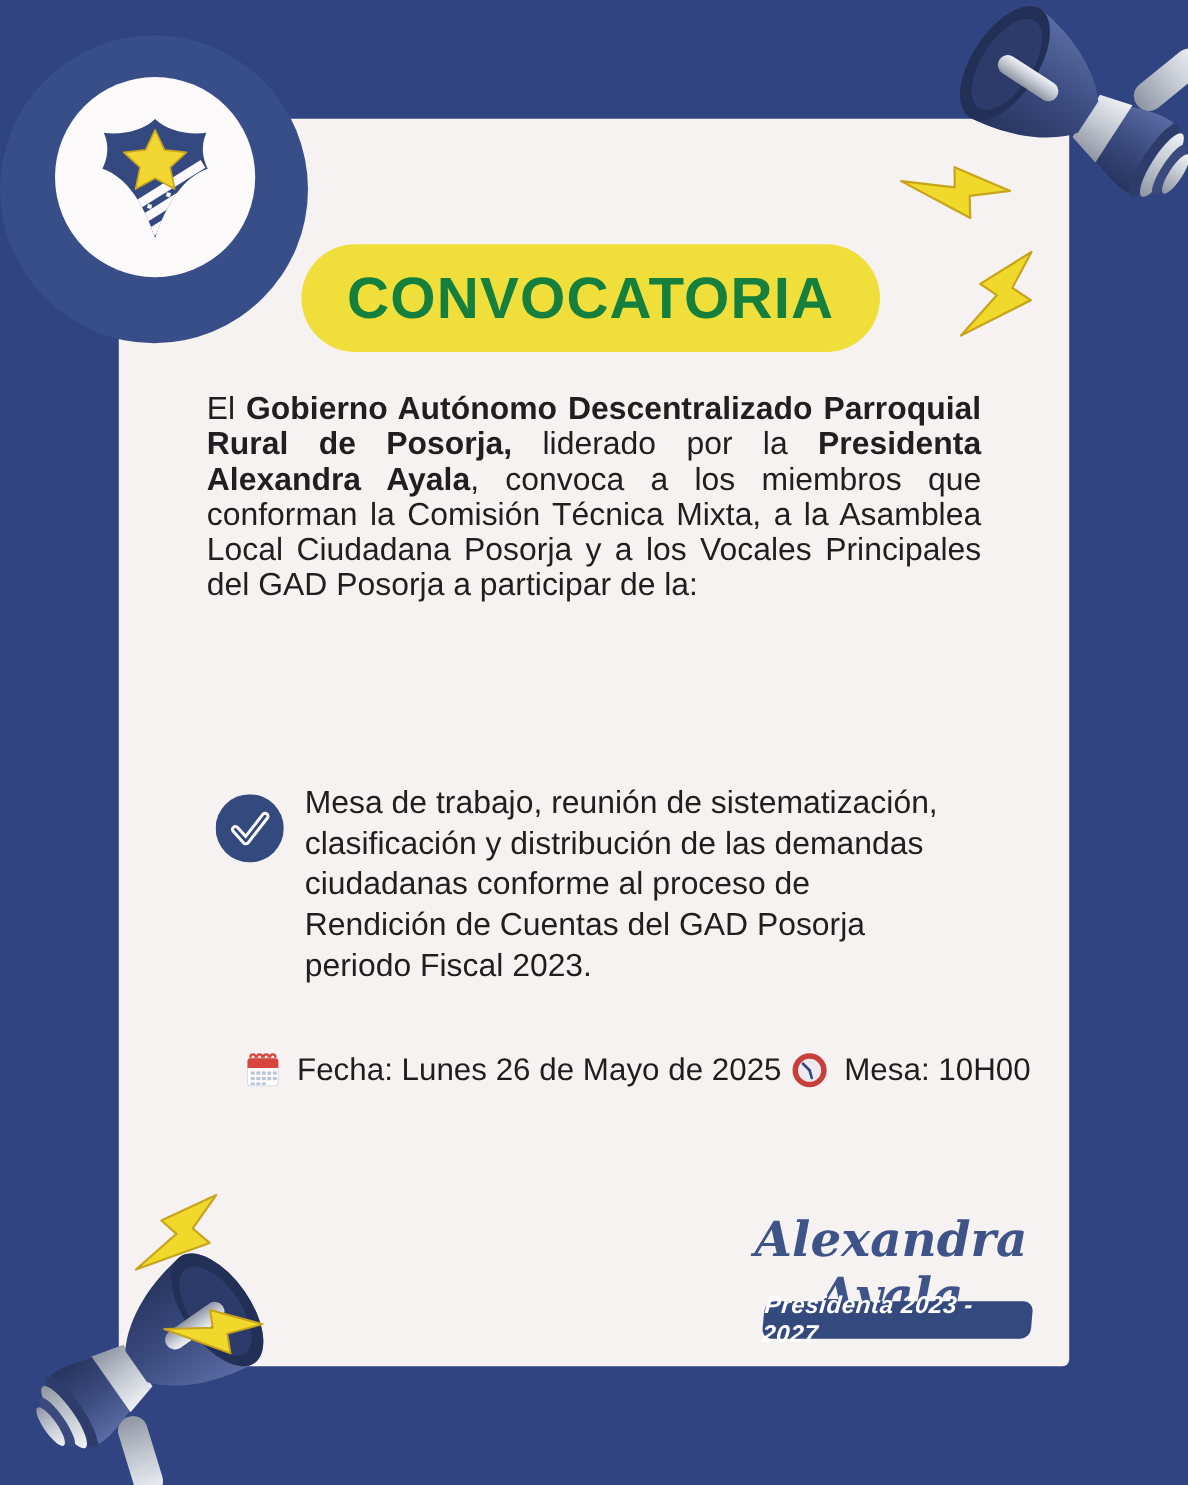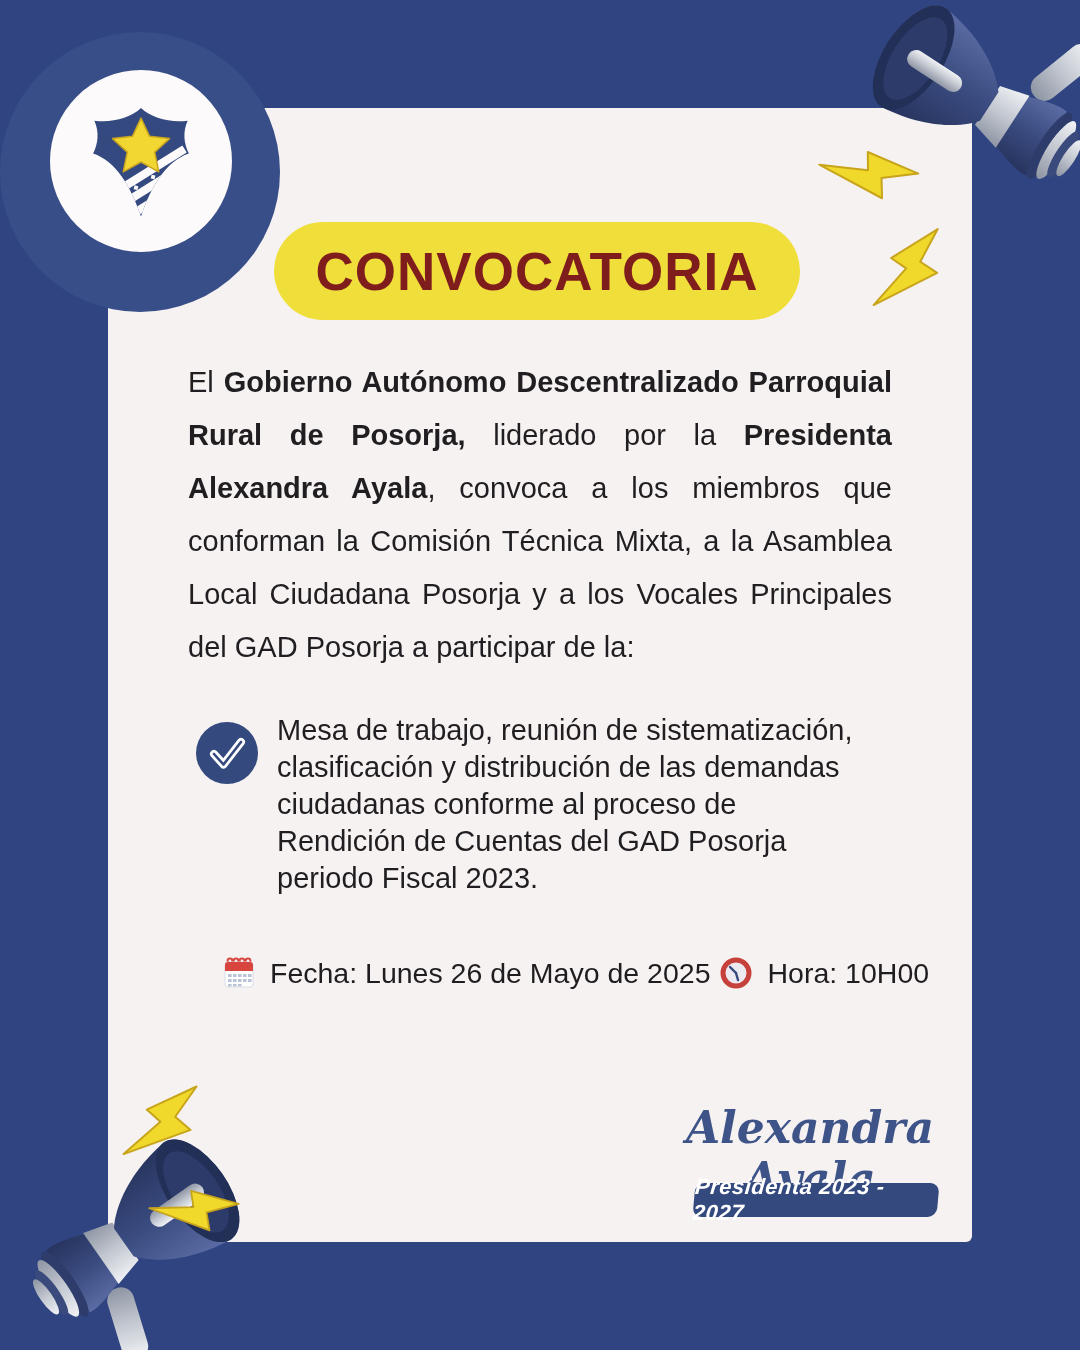--- a/index.html
+++ b/index.html
@@ -19,26 +19,26 @@
   .logo-circle{
     position:absolute;left:50px;top:70px;width:182px;height:182px;border-radius:50%;
     background:#FCFAFA;display:flex;align-items:center;justify-content:center;
   }
   
   .title-pill{
     position:absolute;left:274px;top:222px;width:526px;height:98px;border-radius:49px;
     background:#F0DE3A;display:flex;align-items:center;justify-content:center;
   }
   .title-pill span{
-    font-size:53px;font-weight:bold;letter-spacing:1px;color:#7f1d1d;
+    font-size:53px;font-weight:bold;letter-spacing:1px;color:#15803d;
   }
   
   .intro{
     position:absolute;left:188px;top:356px;width:704px;
-    font-size:29px;line-height:53px;color:#201E20;text-align:justify;
+    font-size:29px;line-height:32px;color:#201E20;text-align:justify;
   }
   .intro .b{font-weight:bold;}
   
   .agenda-icon{position:absolute;left:196px;top:722px;width:62px;height:62px;}
   .agenda-text{
     position:absolute;left:277px;top:712px;width:640px;
     font-size:29px;line-height:37px;color:#201E20;white-space:pre-line;
   }
   
   .details{position:absolute;left:222px;top:956px;display:flex;gap:9px;}
@@ -188,21 +188,21 @@
         </g>
       </svg>
       <span class="detail-text">Fecha: Lunes 26 de Mayo de 2025</span>
     </div>
     <div class="detail-row">
       <svg width="34" height="34" viewBox="0 0 34 34">
         <circle cx="17" cy="17" r="13" fill="#EDE9F0" stroke="#C6413B" stroke-width="5"></circle>
         <path d="M17 17 L11 11" stroke="#33497E" stroke-width="2.4" stroke-linecap="round"></path>
         <path d="M17 17 L19 24" stroke="#33497E" stroke-width="2.4" stroke-linecap="round"></path>
       </svg>
-      <span class="detail-text">Hora: 10H00</span>
+      <span class="detail-text">Mesa: 10H00</span>
     </div>
   </div>
 
   <div class="signature-name">Alexandra Ayala</div>
   <div class="presidency-badge">
     <span>Presidenta 2023 - 2027</span>
   </div>
 
 </div>
 

